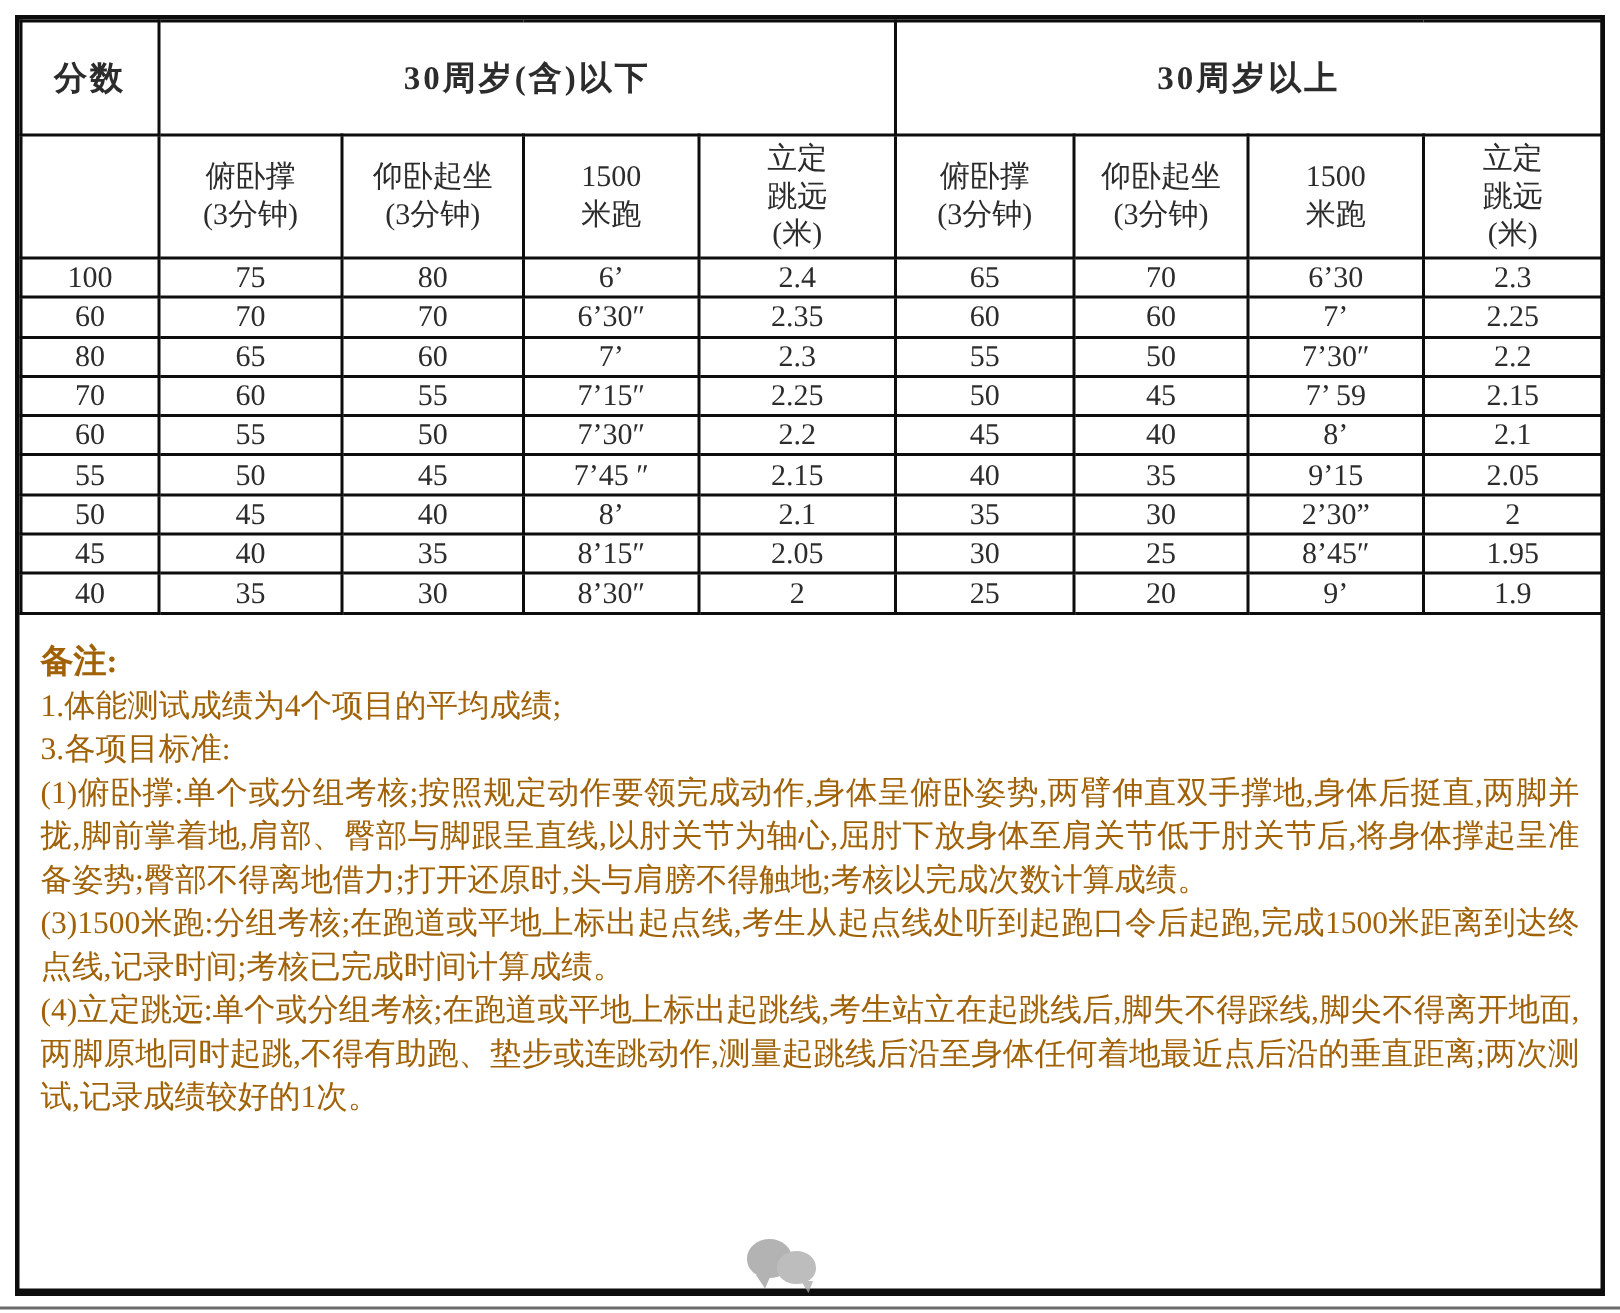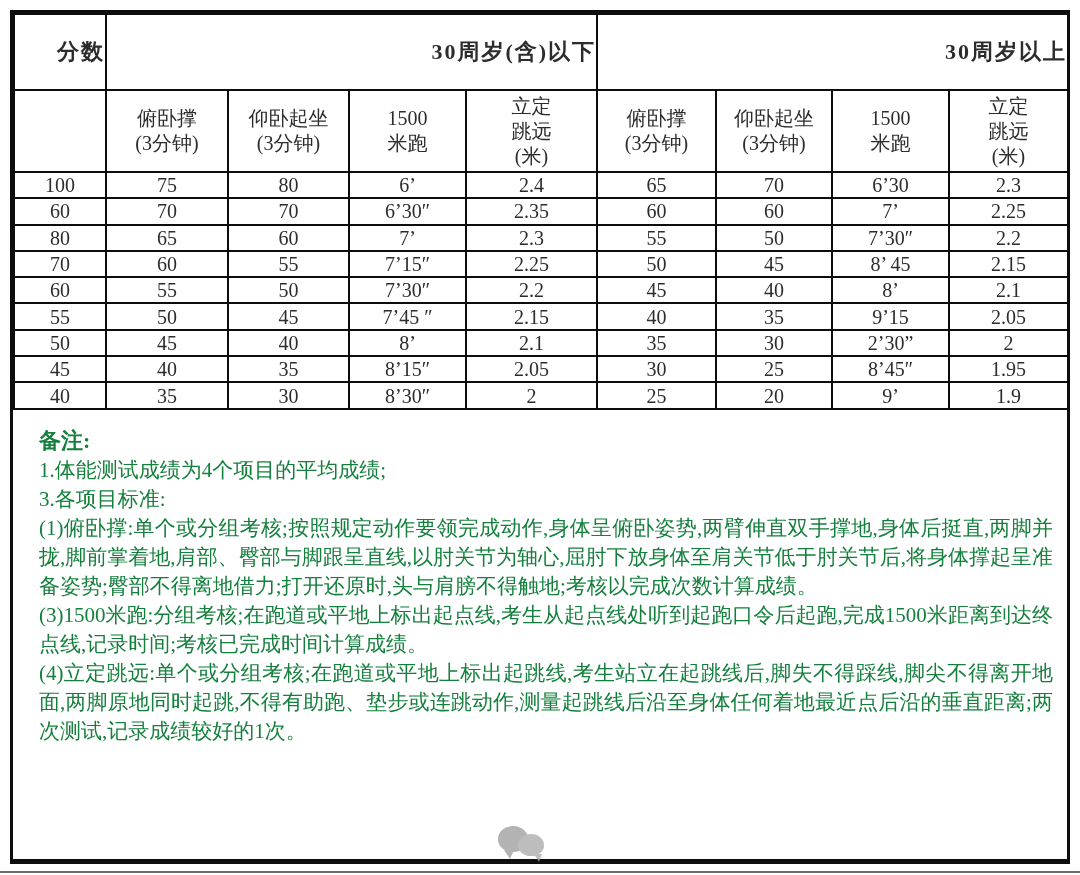--- a/index.html
+++ b/index.html
@@ -12,25 +12,25 @@
     position:absolute;left:10px;top:10px;width:1054px;height:846px;
     border:3px solid #0d0d0d;border-bottom-width:5px;background:#fff;
   }
   table.score-table{
     border-collapse:collapse;table-layout:fixed;width:100%;
   }
   table.score-table th,table.score-table td{
     border:2px solid #0d0d0d;text-align:center;vertical-align:middle;
     font-size:20px;color:#2c2c2c;padding:0;
   }
-  tr.group-row th{height:74px;font-size:22px;font-weight:bold;letter-spacing:2px;text-align:right;}
+  tr.group-row th{height:74px;font-size:22px;font-weight:bold;letter-spacing:2px;}
   tr.sub-row th{height:80px;font-weight:normal;font-size:20px;white-space:pre-line;line-height:1.25;}
   tbody td{height:24.3px;font-size:20px;line-height:1;}
   .notes{
-    padding:16px 14px 0 14px;font-size:21px;line-height:29px;color:#15803d;margin-left:12px;
+    padding:16px 14px 0 14px;font-size:21px;line-height:29px;color:#a16207;
   }
   .notes-title{font-weight:bold;font-size:22px;margin-bottom:1px;}
   .note-line{text-align:justify;}
   
   .wm{position:absolute;left:498px;top:826px;width:56px;height:38px;opacity:.75;pointer-events:none;}
   .wm .b1,.wm .b2{position:absolute;background:#9a9a9a;border-radius:50% 50% 48% 48%;}
   .wm .b1{left:0;top:0;width:30px;height:26px;}
   .wm .b2{left:20px;top:8px;width:26px;height:22px;background:#a8a8a8;}
   .wm .t1,.wm .t2{position:absolute;width:0;height:0;border-style:solid;}
   .wm .t1{left:6px;top:24px;border-width:9px 4px 0 6px;border-color:#9a9a9a transparent transparent transparent;}
@@ -118,21 +118,21 @@
         <td>2.2</td>
       </tr>
       <tr>
         <td>70</td>
         <td>60</td>
         <td>55</td>
         <td>7’15″</td>
         <td>2.25</td>
         <td>50</td>
         <td>45</td>
-        <td>8’ 45</td>
+        <td>7’ 59</td>
         <td>2.15</td>
       </tr>
       <tr>
         <td>60</td>
         <td>55</td>
         <td>50</td>
         <td>7’30″</td>
         <td>2.2</td>
         <td>45</td>
         <td>40</td>

